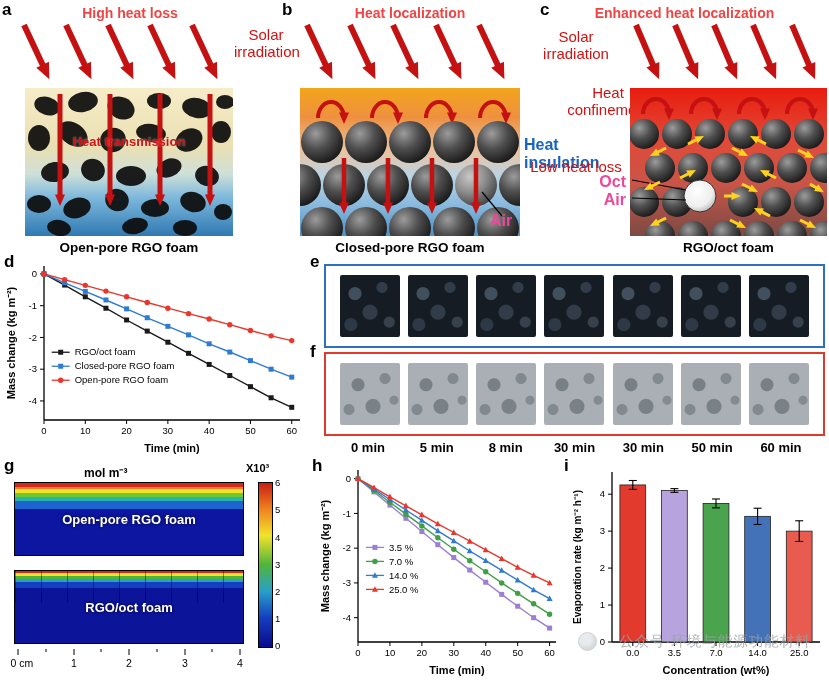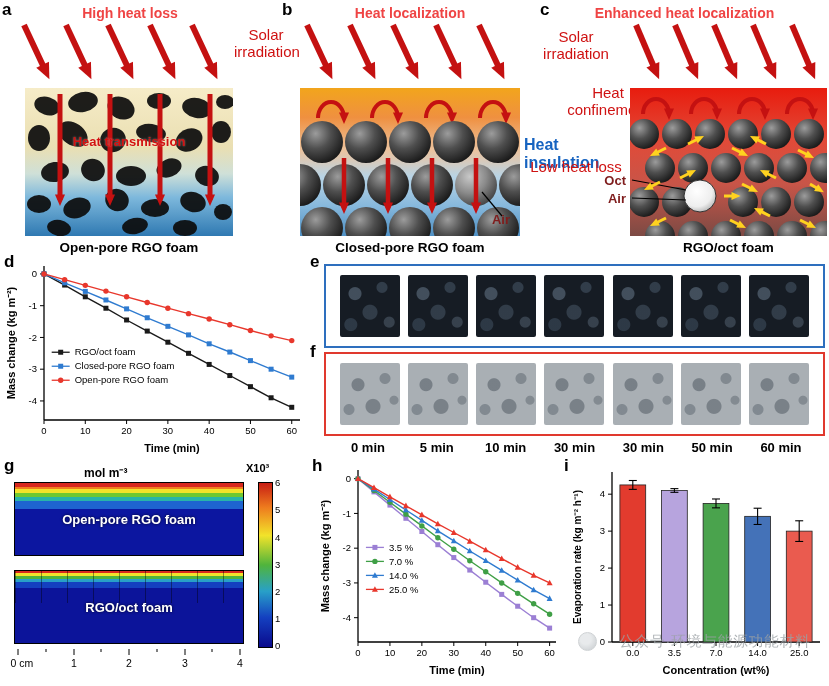--- a/index.html
+++ b/index.html
@@ -2,21 +2,21 @@
 <html><head>
 <meta charset="utf-8">
 <style>
   html,body{margin:0;padding:0;background:#fff;font-family:"Liberation Sans",sans-serif;}
   #fig{position:relative;width:829px;height:686px;background:#fff;overflow:hidden;}
   .abs{position:absolute;}
   .tag{font-weight:bold;font-size:17px;color:#000;}
   .blue-title{color:#ef4444;font-weight:bold;font-size:14px;text-align:center;}
   .red-label{color:#cf1212;font-weight:normal;font-size:15px;text-align:center;line-height:1.15;}
   .blue-label{color:#1663c0;font-weight:bold;font-size:16px;text-align:left;line-height:1.15;}
-  .black-label{color:#7f1d1d;font-weight:bold;font-size:13px;text-align:center;}
+  .black-label{color:#ec4899;font-weight:bold;font-size:16px;text-align:center;}
   .caption{font-weight:bold;font-size:13.5px;color:#000;text-align:center;}
   .overlay-red{color:#d31010;font-weight:bold;font-size:13px;text-align:center;text-shadow:0 0 2px rgba(255,255,255,.5);}
   svg text{font-family:"Liberation Sans",sans-serif;}
   .photo-box{display:flex;align-items:center;justify-content:space-between;padding:0 14px;box-sizing:border-box;background:#fff;}
   .box-e{border:2px solid #2e6fbe;}
   .box-f{border:2px solid #e0392e;}
   .sample{width:60px;height:62px;border-radius:2px;}
   .sample.dark{
     background-color:#161c24;
     background-image:
@@ -381,21 +381,21 @@
     <div class="sample light"></div>
     <div class="sample light"></div>
     <div class="sample light"></div>
     <div class="sample light"></div>
     <div class="sample light"></div>
     <div class="sample light"></div>
   </div>
   <div class="abs time-row" style="left:324px;top:440px;width:501px">
     <span>0 min</span>
     <span>5 min</span>
-    <span>10 min</span>
+    <span>8 min</span>
     <span>30 min</span>
     <span>30 min</span>
     <span>50 min</span>
     <span>60 min</span>
   </div>
 
   <div class="abs tag" style="left:4px;top:456px">g</div>
   <div class="abs small-bold" style="left:84px;top:464px;font-size:12px">mol m⁻³</div>
   <div class="abs small-bold" style="left:246px;top:462px">X10³</div>
   <div class="abs colorbar" style="left:258px;top:482px;width:13px;height:164px"></div>

